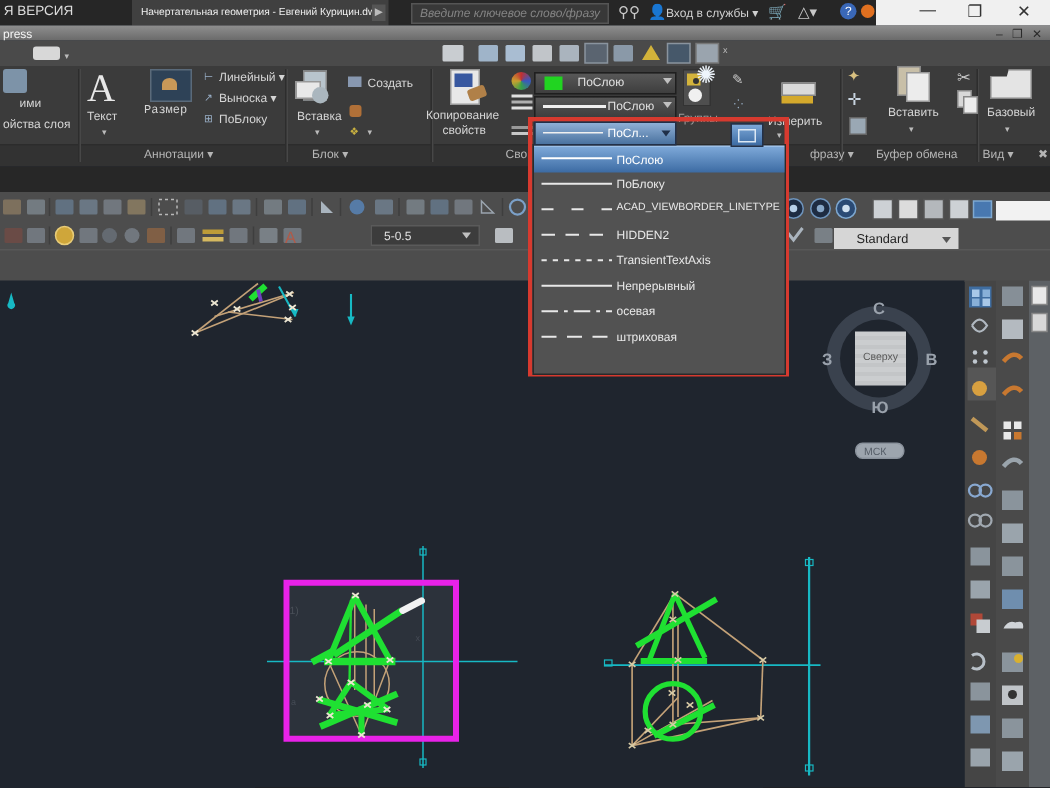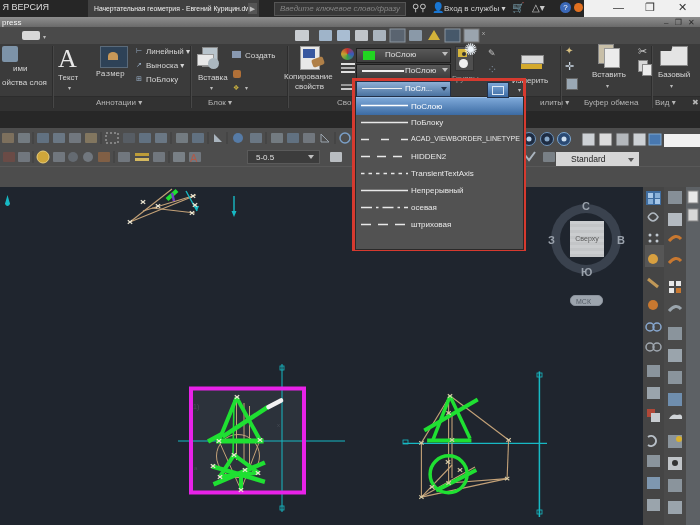--- a/index.html
+++ b/index.html
@@ -175,21 +175,21 @@
   <div class="abs" style="left:462px;top:52px;width:4px;height:4px;background:#333;border-radius:50%;z-index:2;"></div>
   <div class="abs" style="left:464px;top:40px;color:#eef5fc;font-size:16px;">✺</div>
   <div class="abs" style="left:488px;top:48px;color:#c8c8c8;font-size:9px;">✎</div>
   <div class="abs" style="left:489px;top:63px;color:#9ab0c8;font-size:8px;">⁘</div>
   <div class="abs rtext" style="left:452px;top:74px;color:#9a9a9a;">Группы</div>
 
   <div class="abs" style="left:521px;top:55px;width:21px;height:7px;background:#dadada;border:1px solid #888;"></div>
   <div class="abs" style="left:521px;top:64px;width:21px;height:5px;background:#d4a92c;"></div>
   <div class="abs rtext" style="left:512px;top:76px;">Измерить</div>
   <div class="abs" style="left:518px;top:86px;color:#bbb;font-size:6px;">▾</div>
-  <div class="abs plabel" style="left:540px;">илиты ▾</div>
+  <div class="abs plabel" style="left:540px;">фразу ▾</div>
 
   <div class="abs" style="left:565px;top:45px;color:#d8c080;font-size:10px;">✦</div>
   <div class="abs" style="left:565px;top:60px;color:#c8d4e0;font-size:11px;">✛</div>
   <div class="abs" style="left:566px;top:78px;width:10px;height:10px;background:#9aa8b4;border:1px solid #666;"></div>
 
   <div class="abs" style="left:598px;top:44px;width:14px;height:18px;background:#c8bfa8;border:1px solid #888;"></div>
   <div class="abs" style="left:604px;top:48px;width:14px;height:18px;background:#ececec;border:1px solid #999;"></div>
   <div class="abs rtext" style="left:592px;top:70px;">Вставить</div>
   <div class="abs" style="left:606px;top:82px;color:#bbb;font-size:6px;">▾</div>
   <div class="abs" style="left:638px;top:45px;color:#c8c8c8;font-size:11px;">✂</div>

